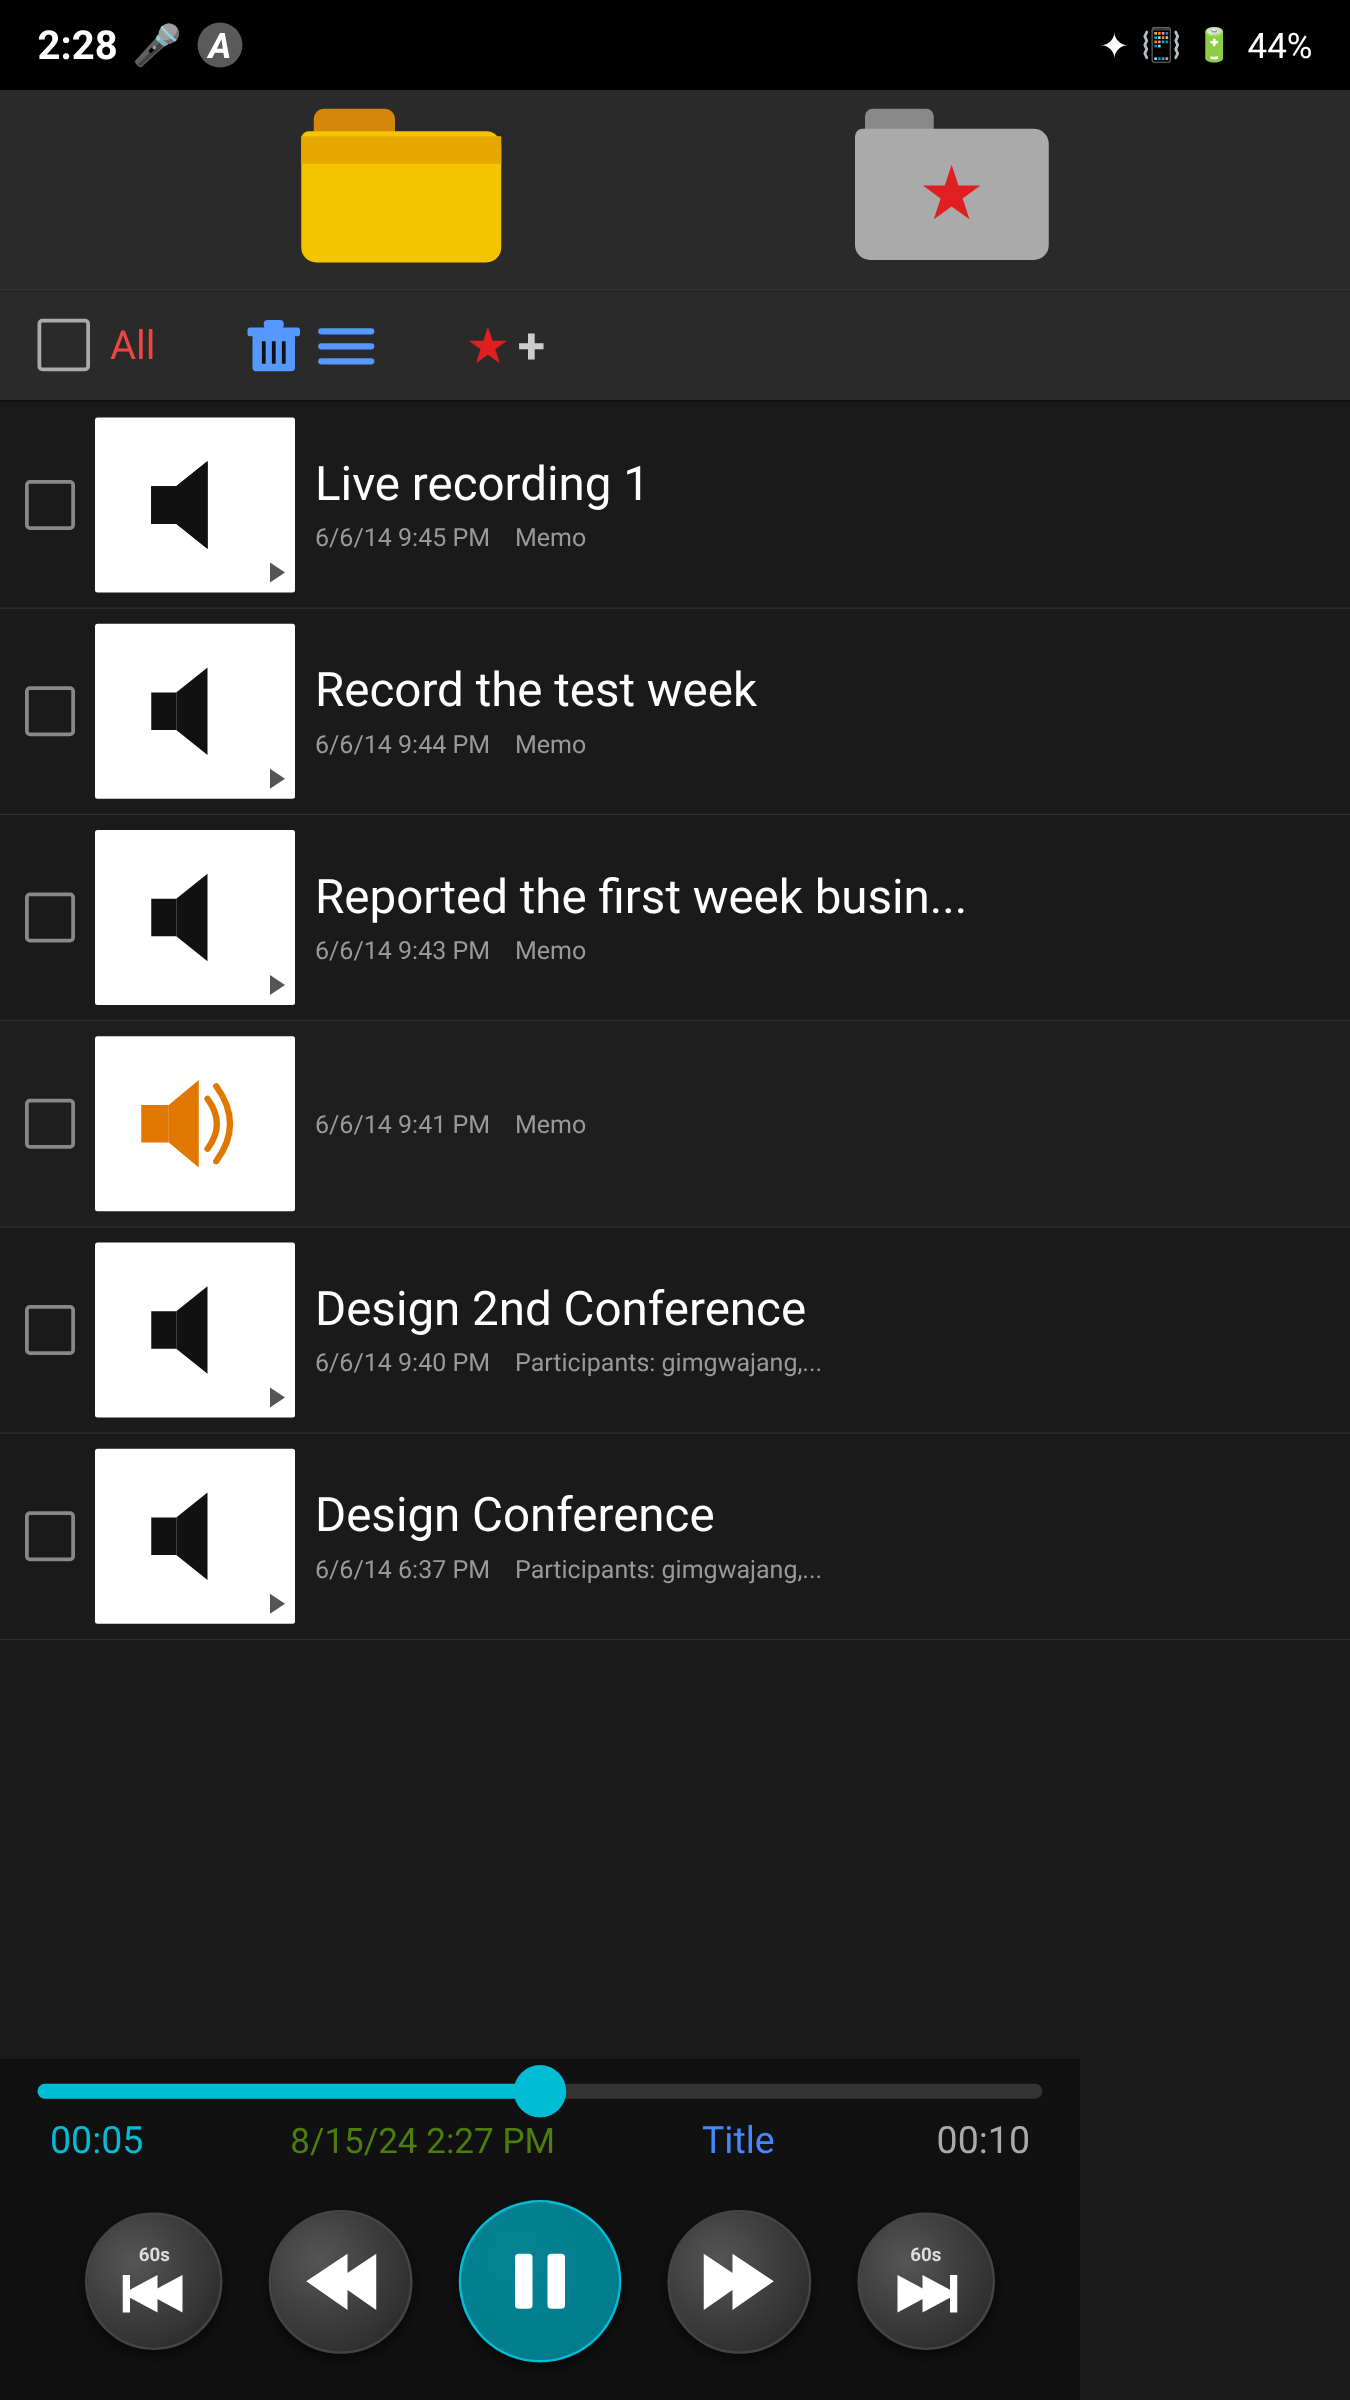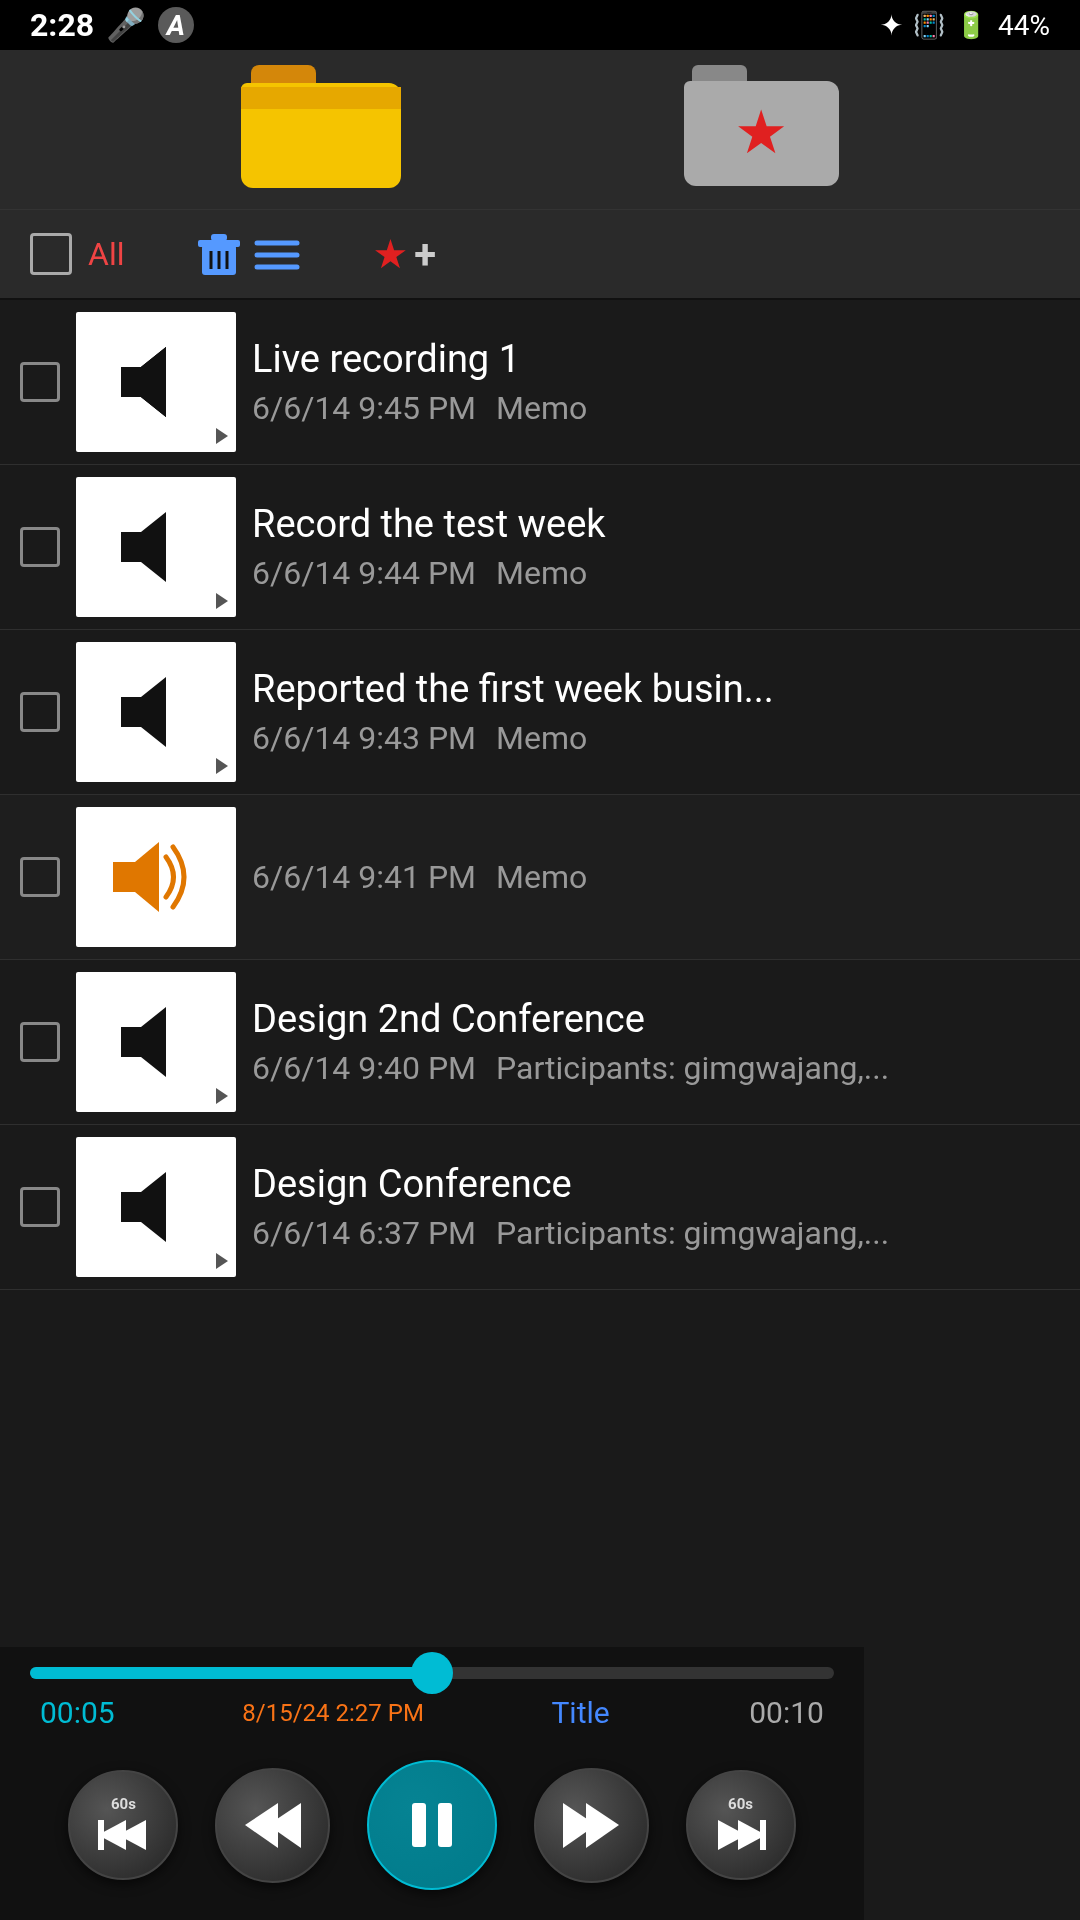--- a/index.html
+++ b/index.html
@@ -11,21 +11,21 @@
       font-family: 'Roboto', Arial, sans-serif;
       width: 1080px;
       min-height: 1920px;
       overflow-x: hidden;
       position: relative;
     }
 
     
     .status-bar {
       background: #000;
-      height: 50px;
+      height: 72px;
       display: flex;
       align-items: center;
       justify-content: space-between;
       padding: 0 30px;
     }
     .status-left {
       display: flex;
       align-items: center;
       gap: 12px;
       font-size: 32px;
@@ -173,21 +173,21 @@
       font-size: 38px;
       color: #ffffff;
       white-space: nowrap;
       overflow: hidden;
       text-overflow: ellipsis;
     }
     .item-title.active-title {
       color: #4488ff;
     }
     .item-meta {
-      font-size: 32px;
+      font-size: 20px;
       color: #999;
       display: flex;
       gap: 20px;
     }
 
     
     .player-bar {
       background: #111;
       padding: 20px 30px 10px;
       position: fixed;
@@ -223,22 +223,22 @@
       align-items: center;
       justify-content: space-between;
       margin-bottom: 20px;
       padding: 0 10px;
     }
     .player-time-current {
       font-size: 30px;
       color: #00bcd4;
     }
     .player-date {
-      font-size: 24px;
-      color: #f97316;
+      font-size: 28px;
+      color: #4d7c0f;
     }
     .player-title-link {
       font-size: 30px;
       color: #4488ff;
       cursor: pointer;
     }
     .player-time-total {
       font-size: 30px;
       color: #aaa;
       margin-left: 12px;

